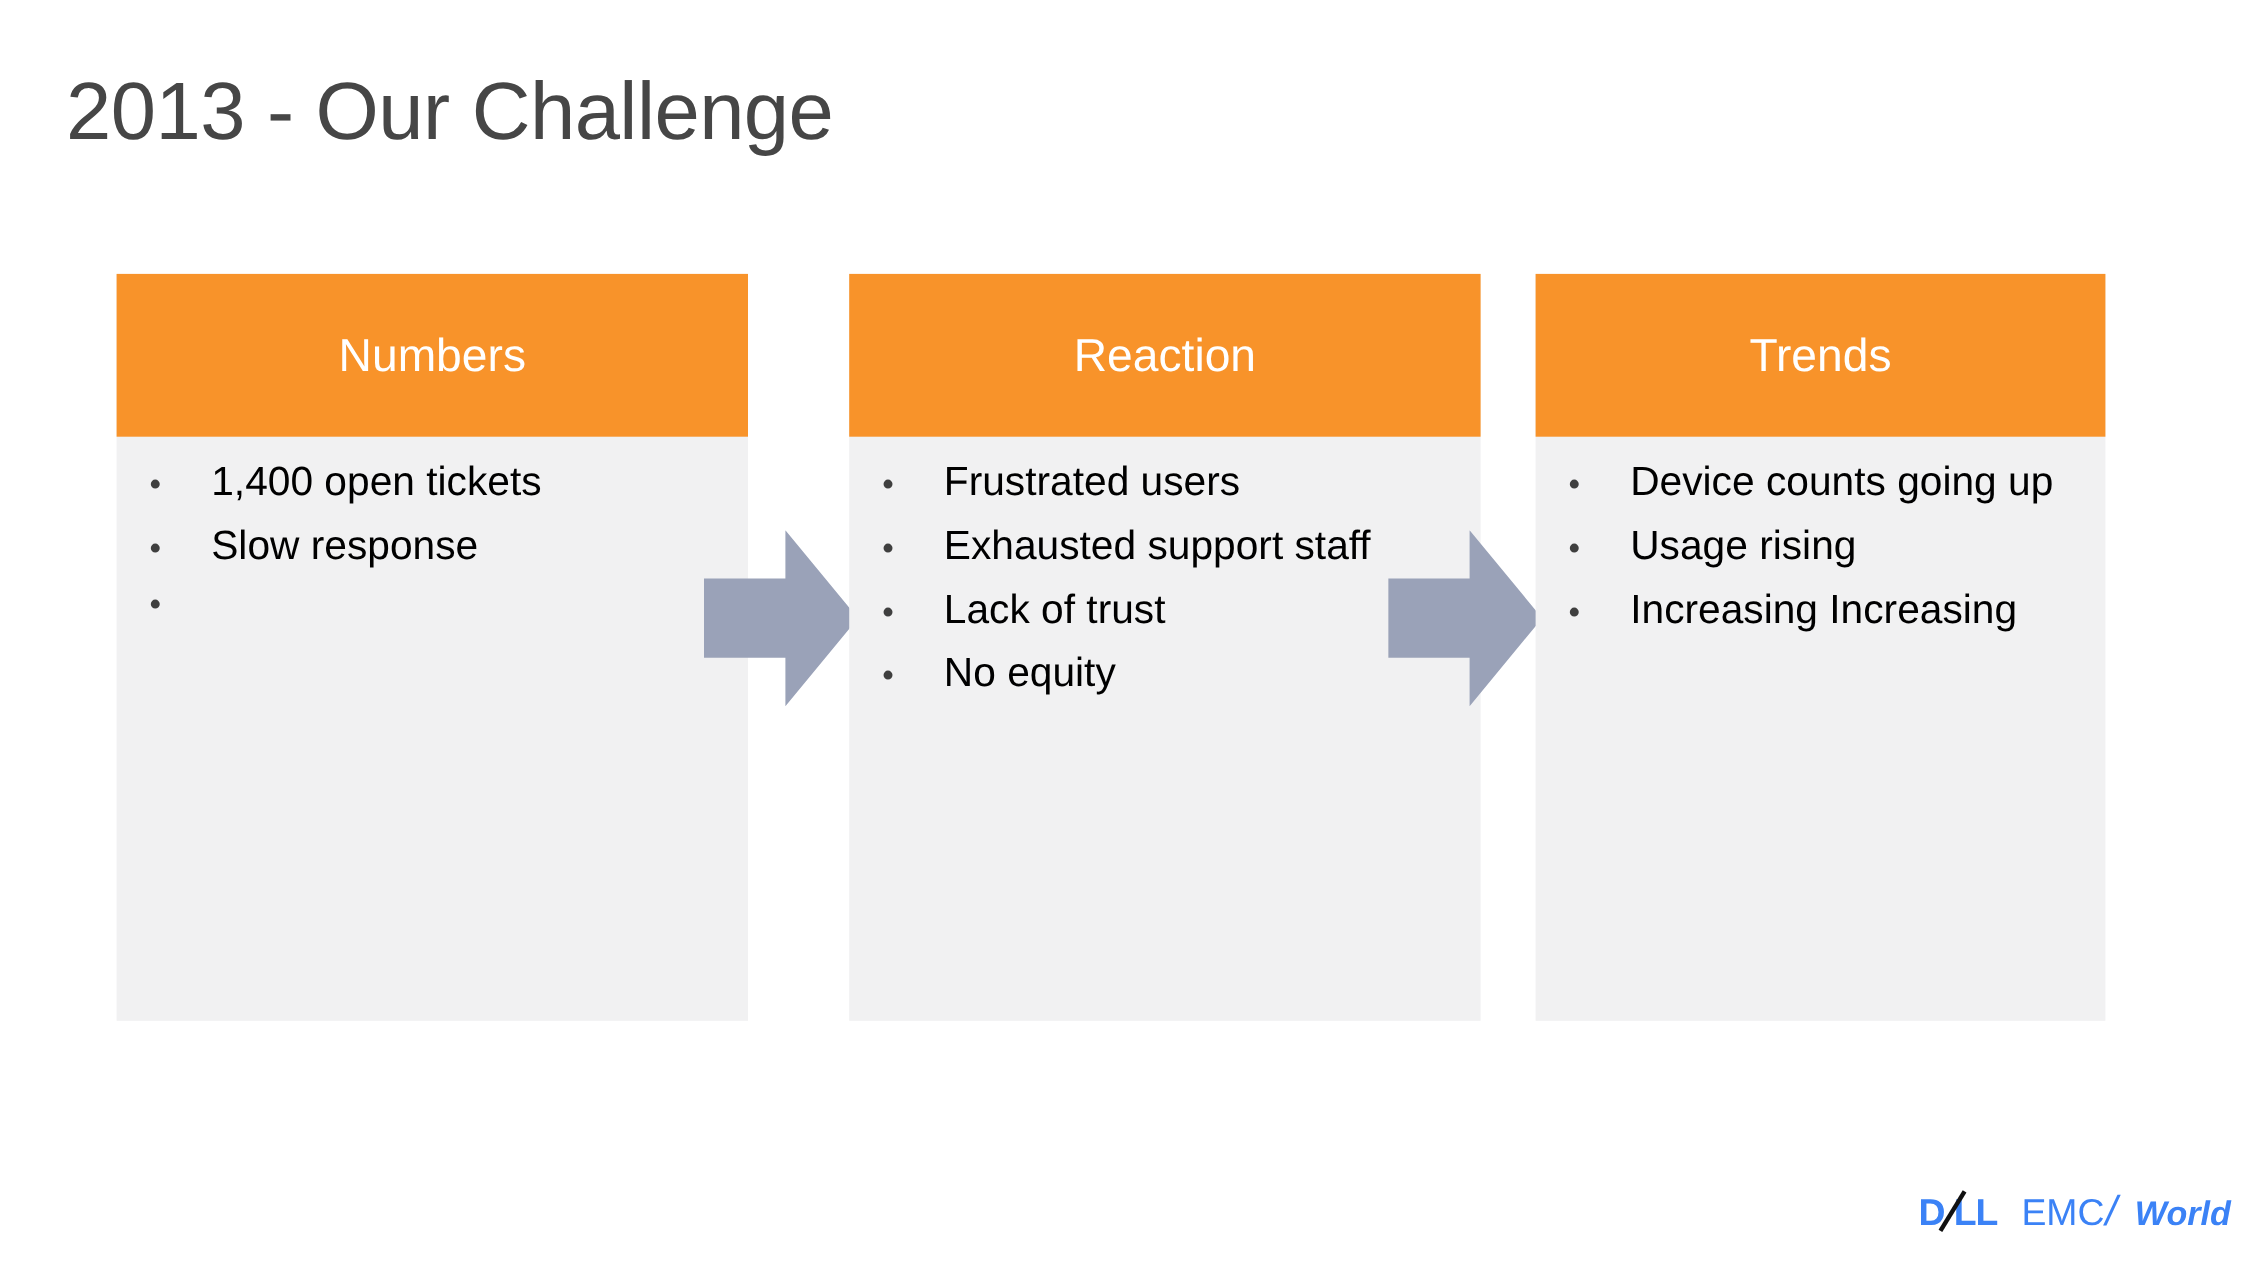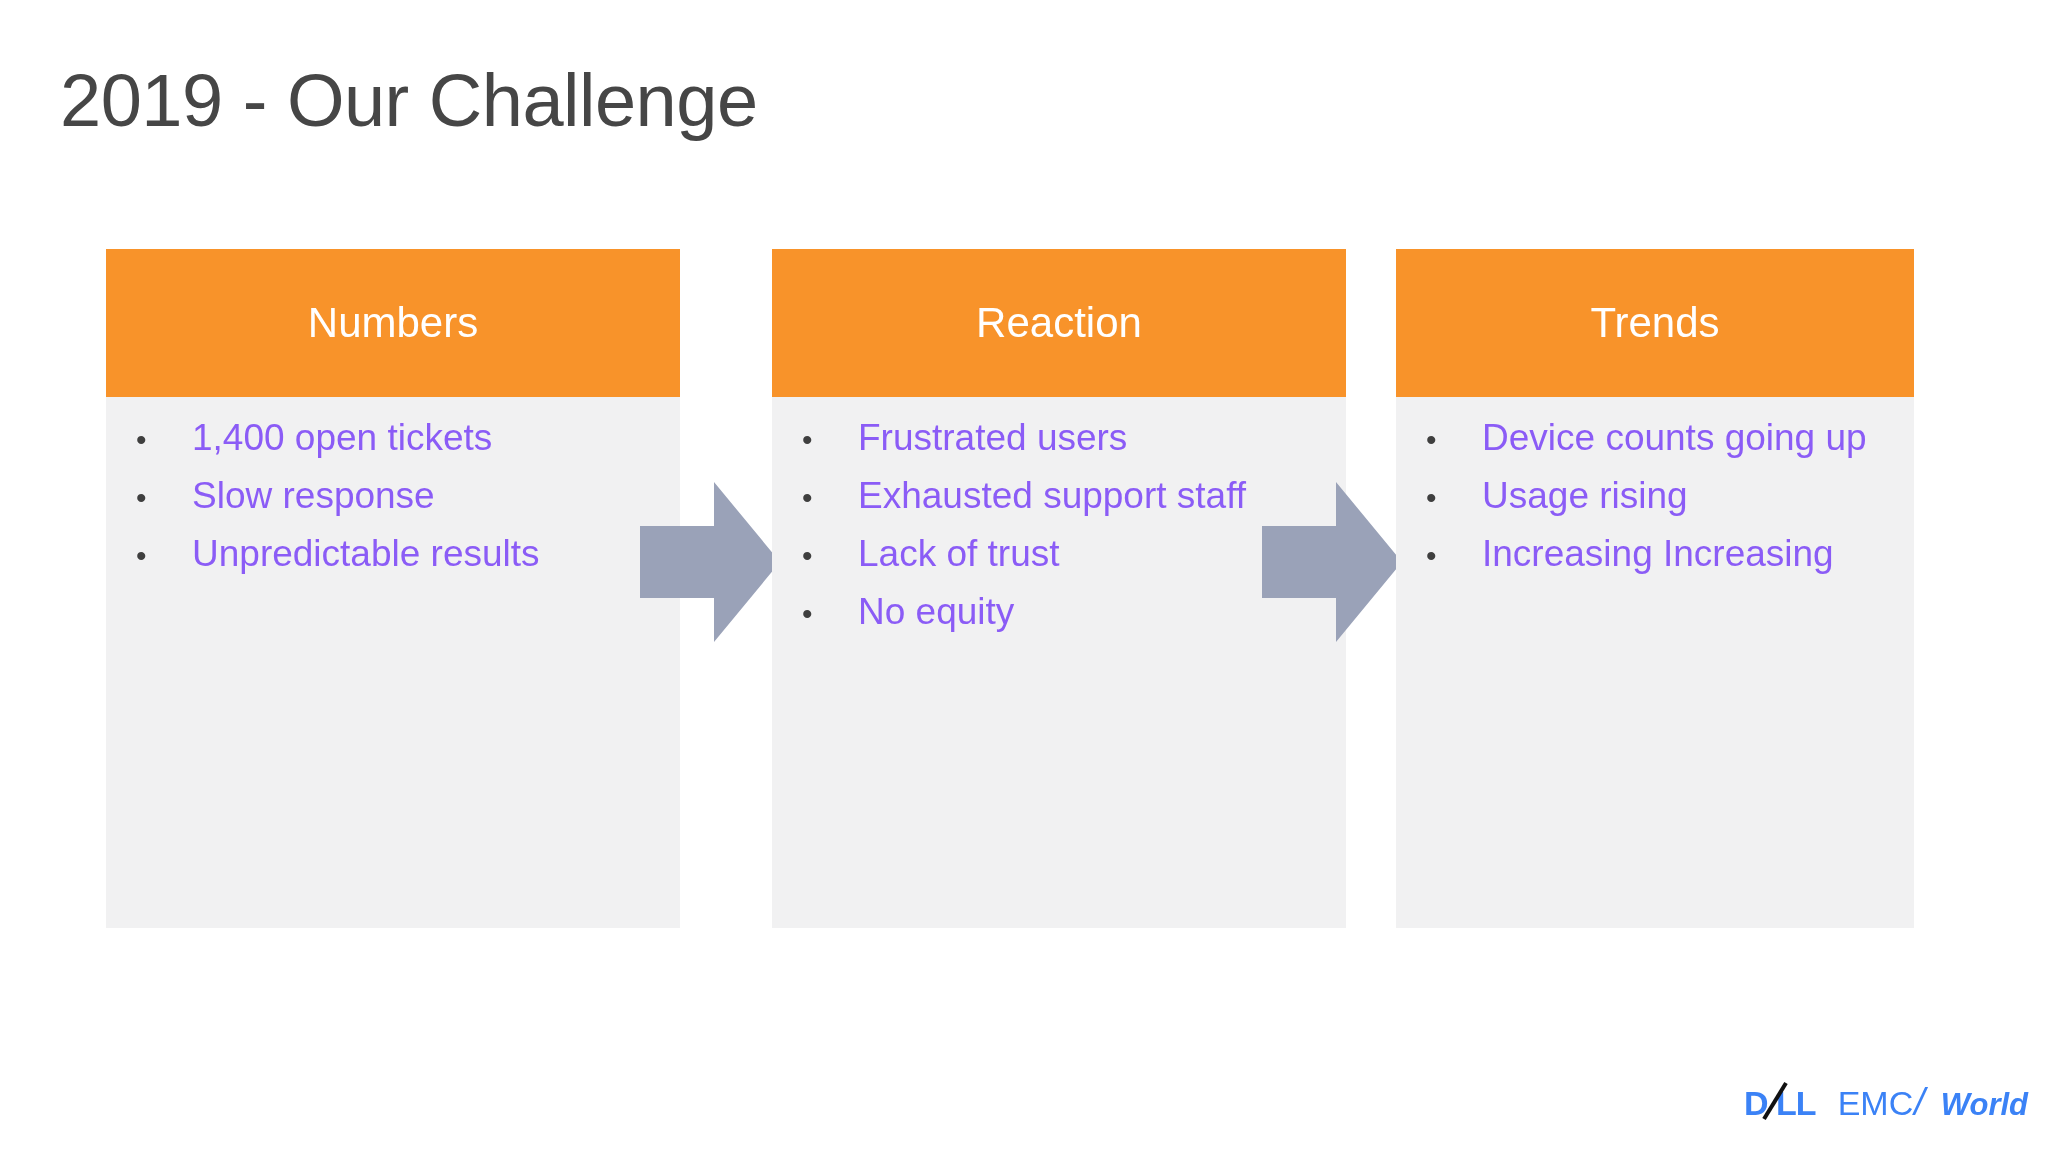--- a/index.html
+++ b/index.html
@@ -85,21 +85,21 @@
     flex: 0 0 auto;
     width: 60px;
     color: #3f3f3f;
     font-size: 30px;
     line-height: 1;
     text-align: left;
     padding-left: 4px;
     box-sizing: border-box;
   }
   .bullet-text {
-    color: #8b5cf6;
+    color: #000000;
     font-size: 37px;
     line-height: 1;
     white-space: nowrap;
   }
 
   
   .arrow {
     position: absolute;
     top: 482px;
     width: 140px;
@@ -151,38 +151,37 @@
     font-weight: 700;
     font-style: italic;
     margin-left: 16px;
   }
 </style>
 </head>
 <body>
 
 <div class="slide">
 
-  <div class="slide-title">2019 - Our Challenge</div>
+  <div class="slide-title">2013 - Our Challenge</div>
 
   <div class="card card-1">
     <div class="card-header">
       <span class="card-header-label">Numbers</span>
     </div>
     <div class="card-body">
       <div class="bullet-row">
         <span class="bullet-dot">•</span>
         <span class="bullet-text">1,400 open tickets</span>
       </div>
       <div class="bullet-row">
         <span class="bullet-dot">•</span>
         <span class="bullet-text">Slow response</span>
       </div>
       <div class="bullet-row">
         <span class="bullet-dot">•</span>
-        <span class="bullet-text">Unpredictable results</span>
       </div>
     </div>
   </div>
 
   <div class="arrow arrow-1">
     <svg viewBox="0 0 140 160" xmlns="http://www.w3.org/2000/svg">
       <polygon points="0,44 74,44 74,0 140,80 74,160 74,116 0,116" fill="#9aa2b8"></polygon>
     </svg>
   </div>
 

